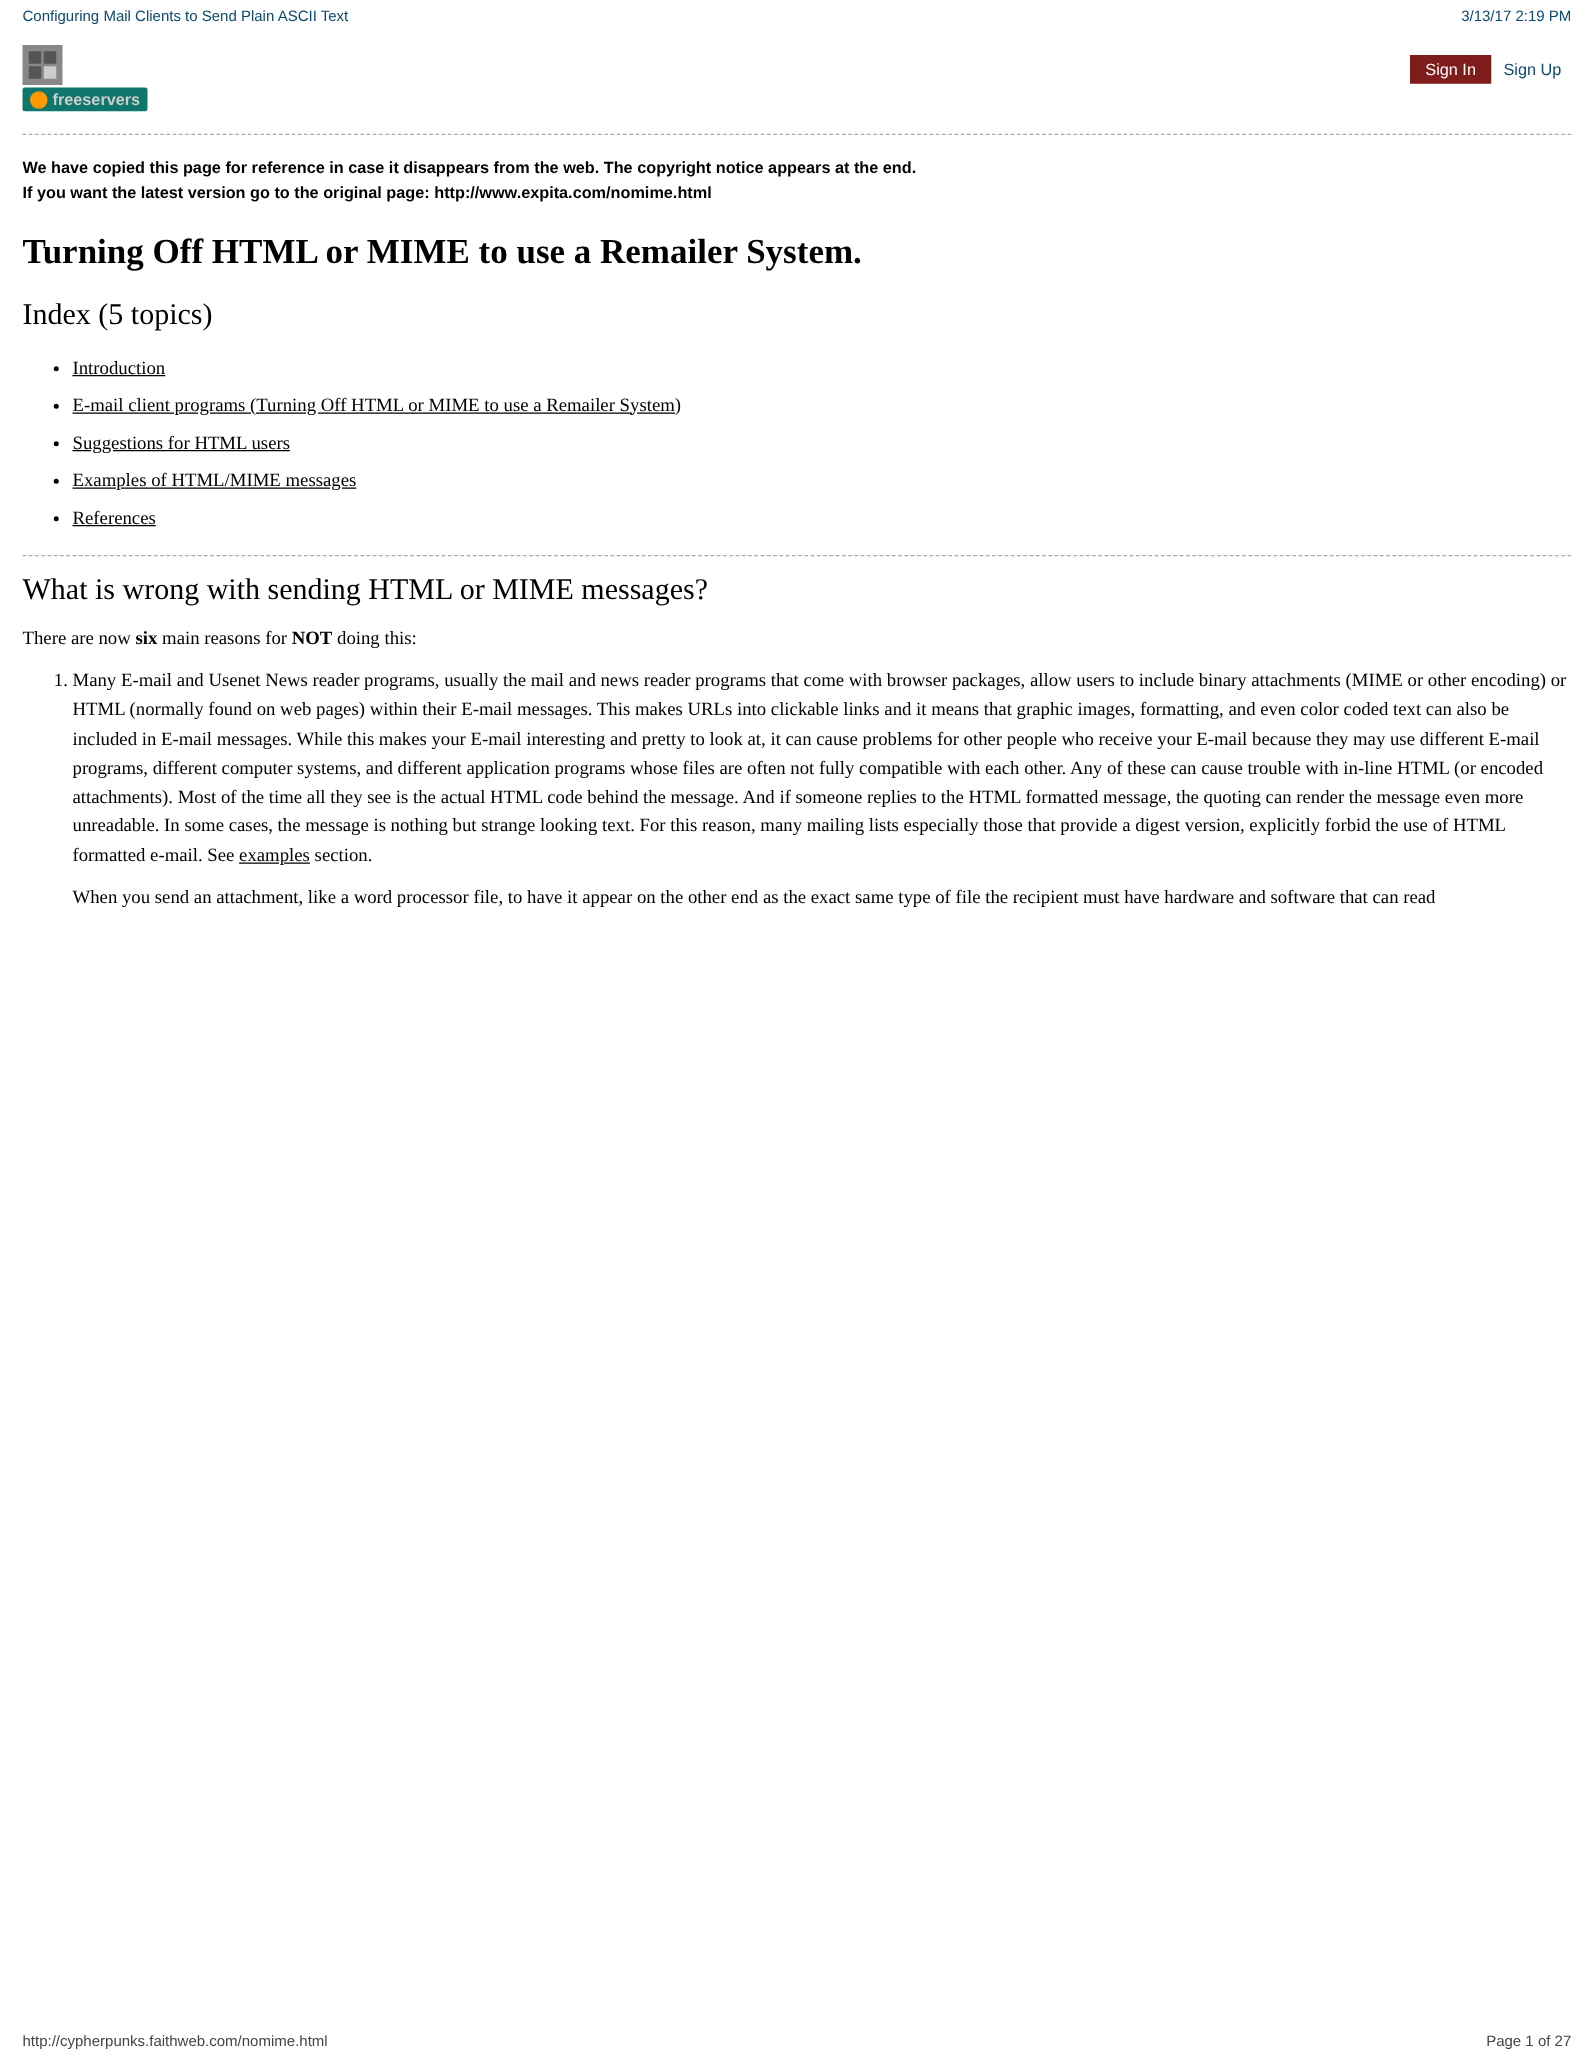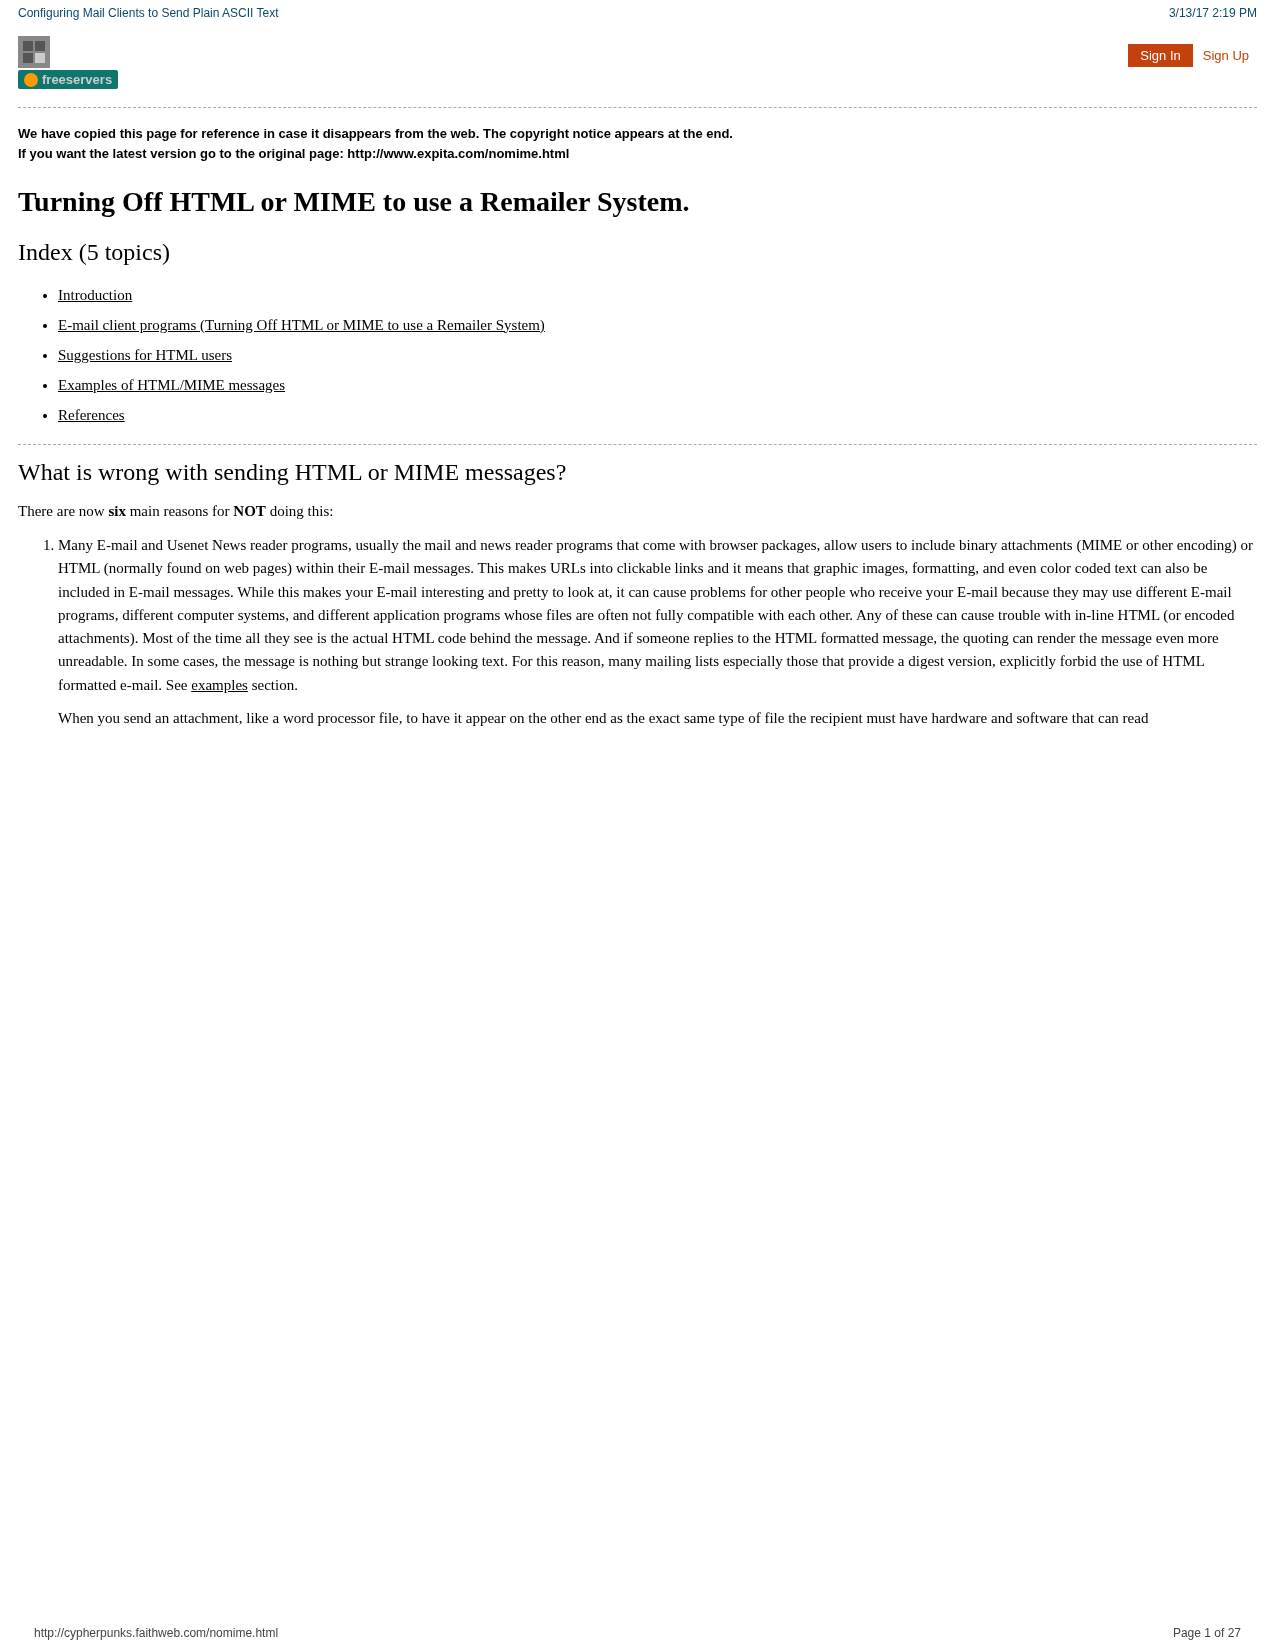--- a/index.html
+++ b/index.html
@@ -82,31 +82,31 @@
     }
 
     .auth-buttons {
       display: flex;
       gap: 2px;
       align-items: center;
       margin-top: 8px;
     }
 
     .auth-btn {
-      background: #c2410c;
+      background: #7f1d1d;
       color: #fff;
       border: none;
       padding: 4px 12px;
       font-size: 13px;
       font-family: Arial, sans-serif;
       cursor: pointer;
     }
 
     .auth-btn-link {
-      color: #c2410c;
+      color: #0c4a6e;
       text-decoration: none;
       font-size: 13px;
       font-family: Arial, sans-serif;
       padding: 4px 8px;
     }
 
     .divider {
       border: none;
       border-top: 1px dashed #aaa;
       margin: 8px 18px;
@@ -197,21 +197,21 @@
 
     a.inline-link {
       color: #000;
       text-decoration: underline;
     }
 
     .footer-bar {
       display: flex;
       justify-content: space-between;
       align-items: center;
-      padding: 10px 34px;
+      padding: 10px 18px;
       position: absolute;
       bottom: 0;
       left: 0;
       right: 0;
       font-family: Arial, sans-serif;
       font-size: 12px;
       color: #444;
       text-align: center;
     }
   </style>

